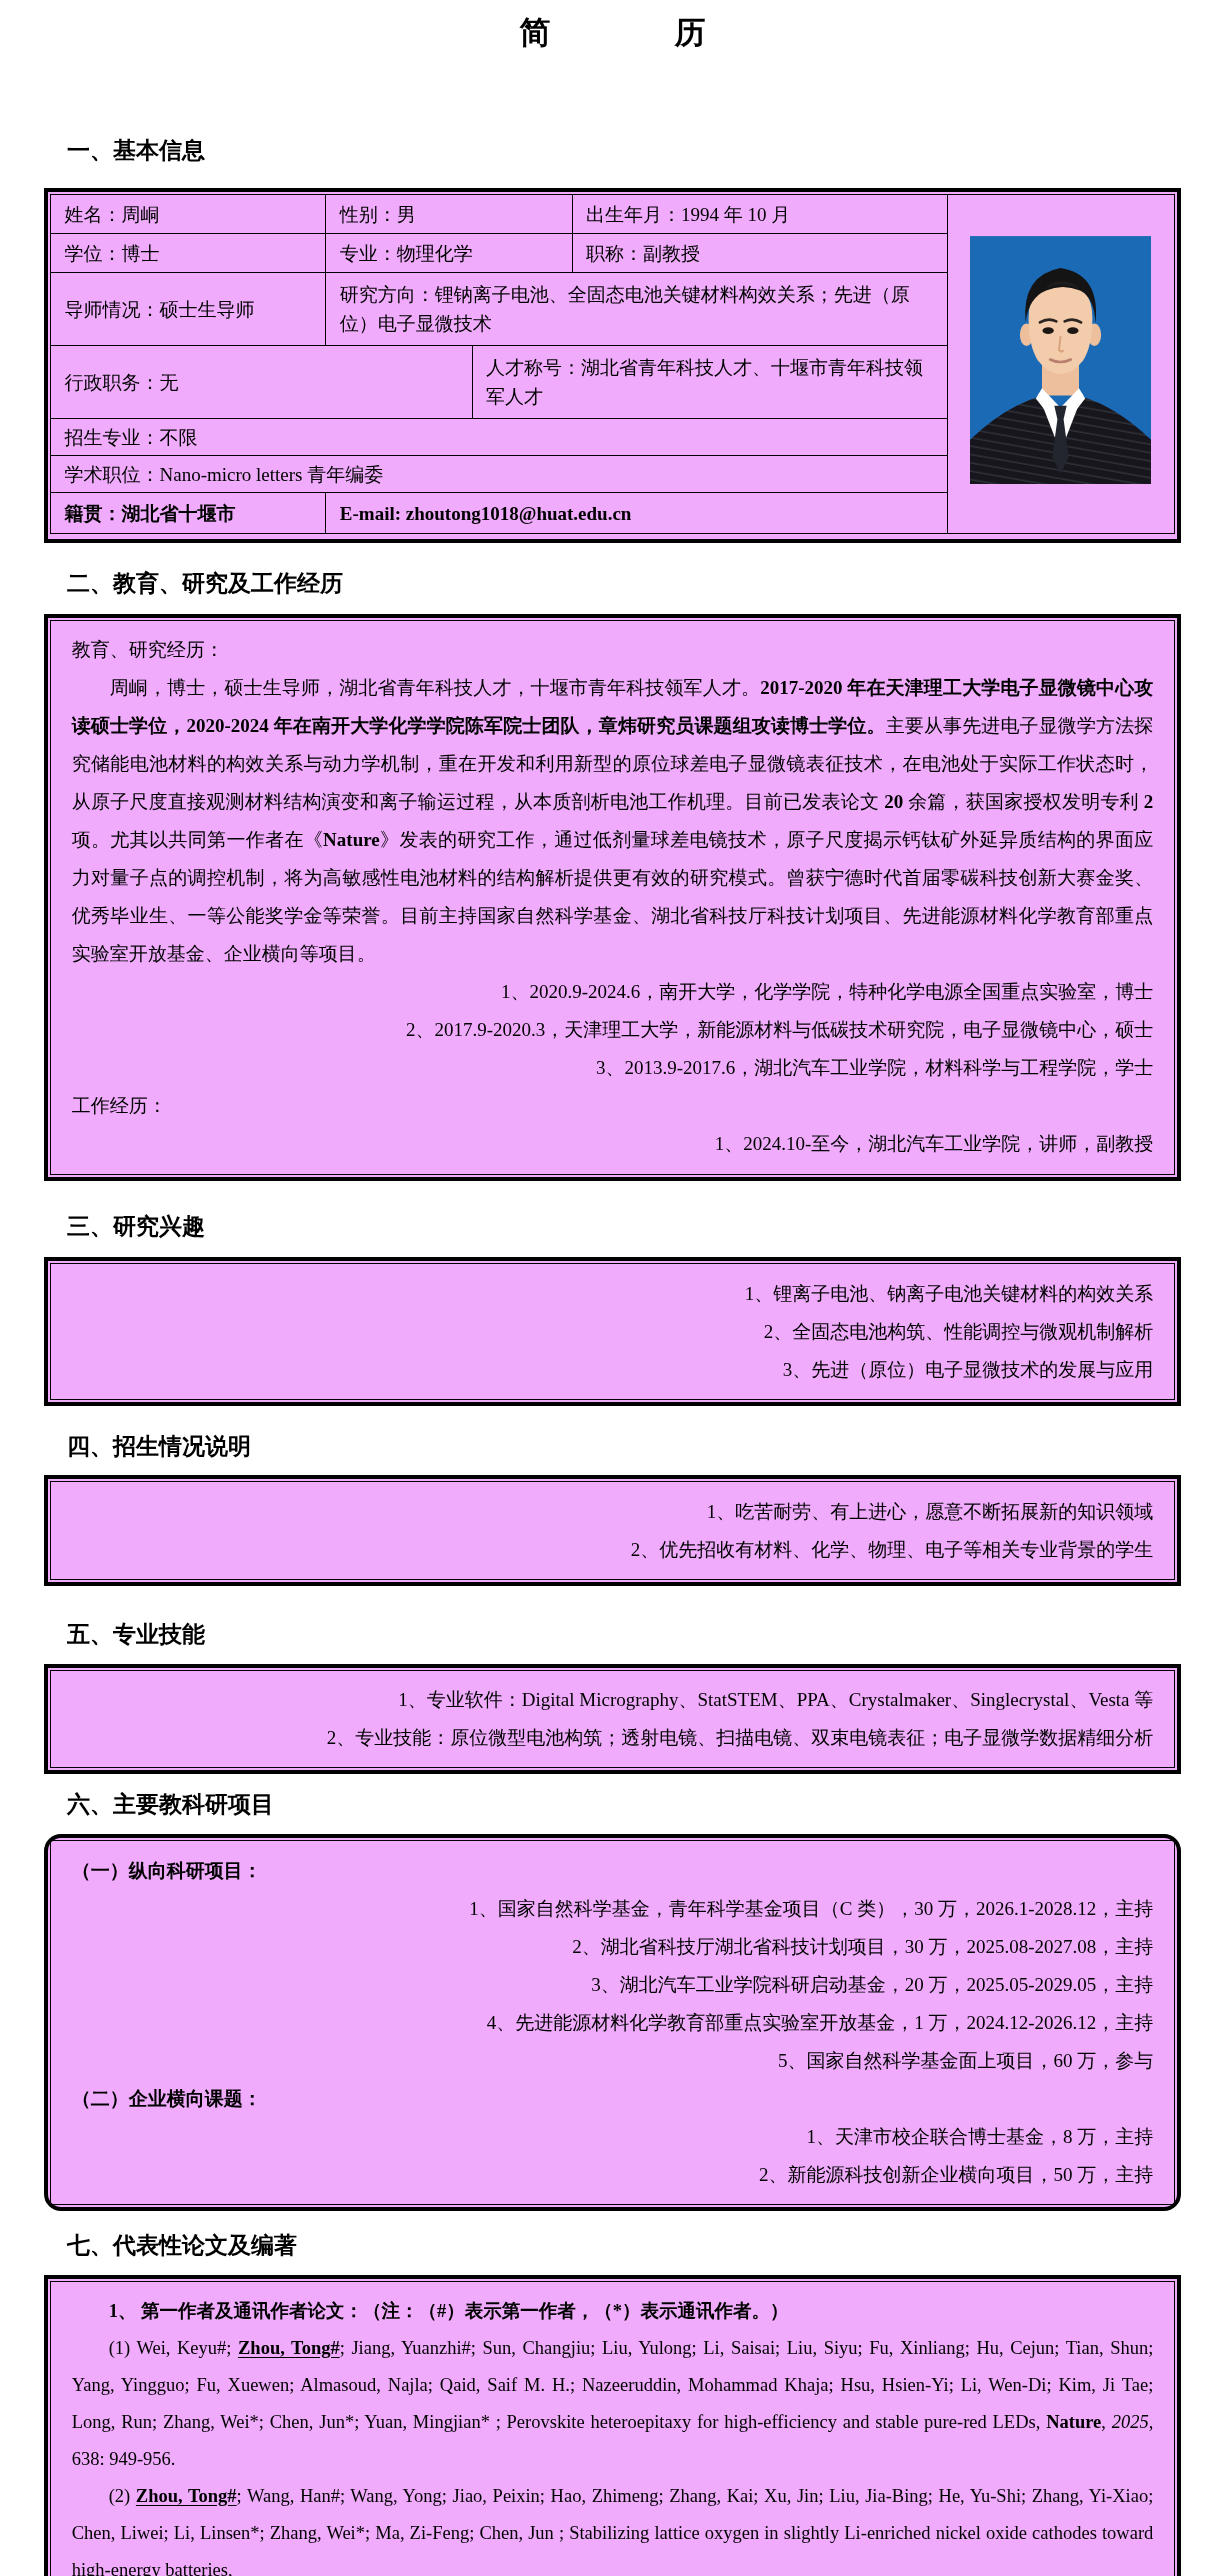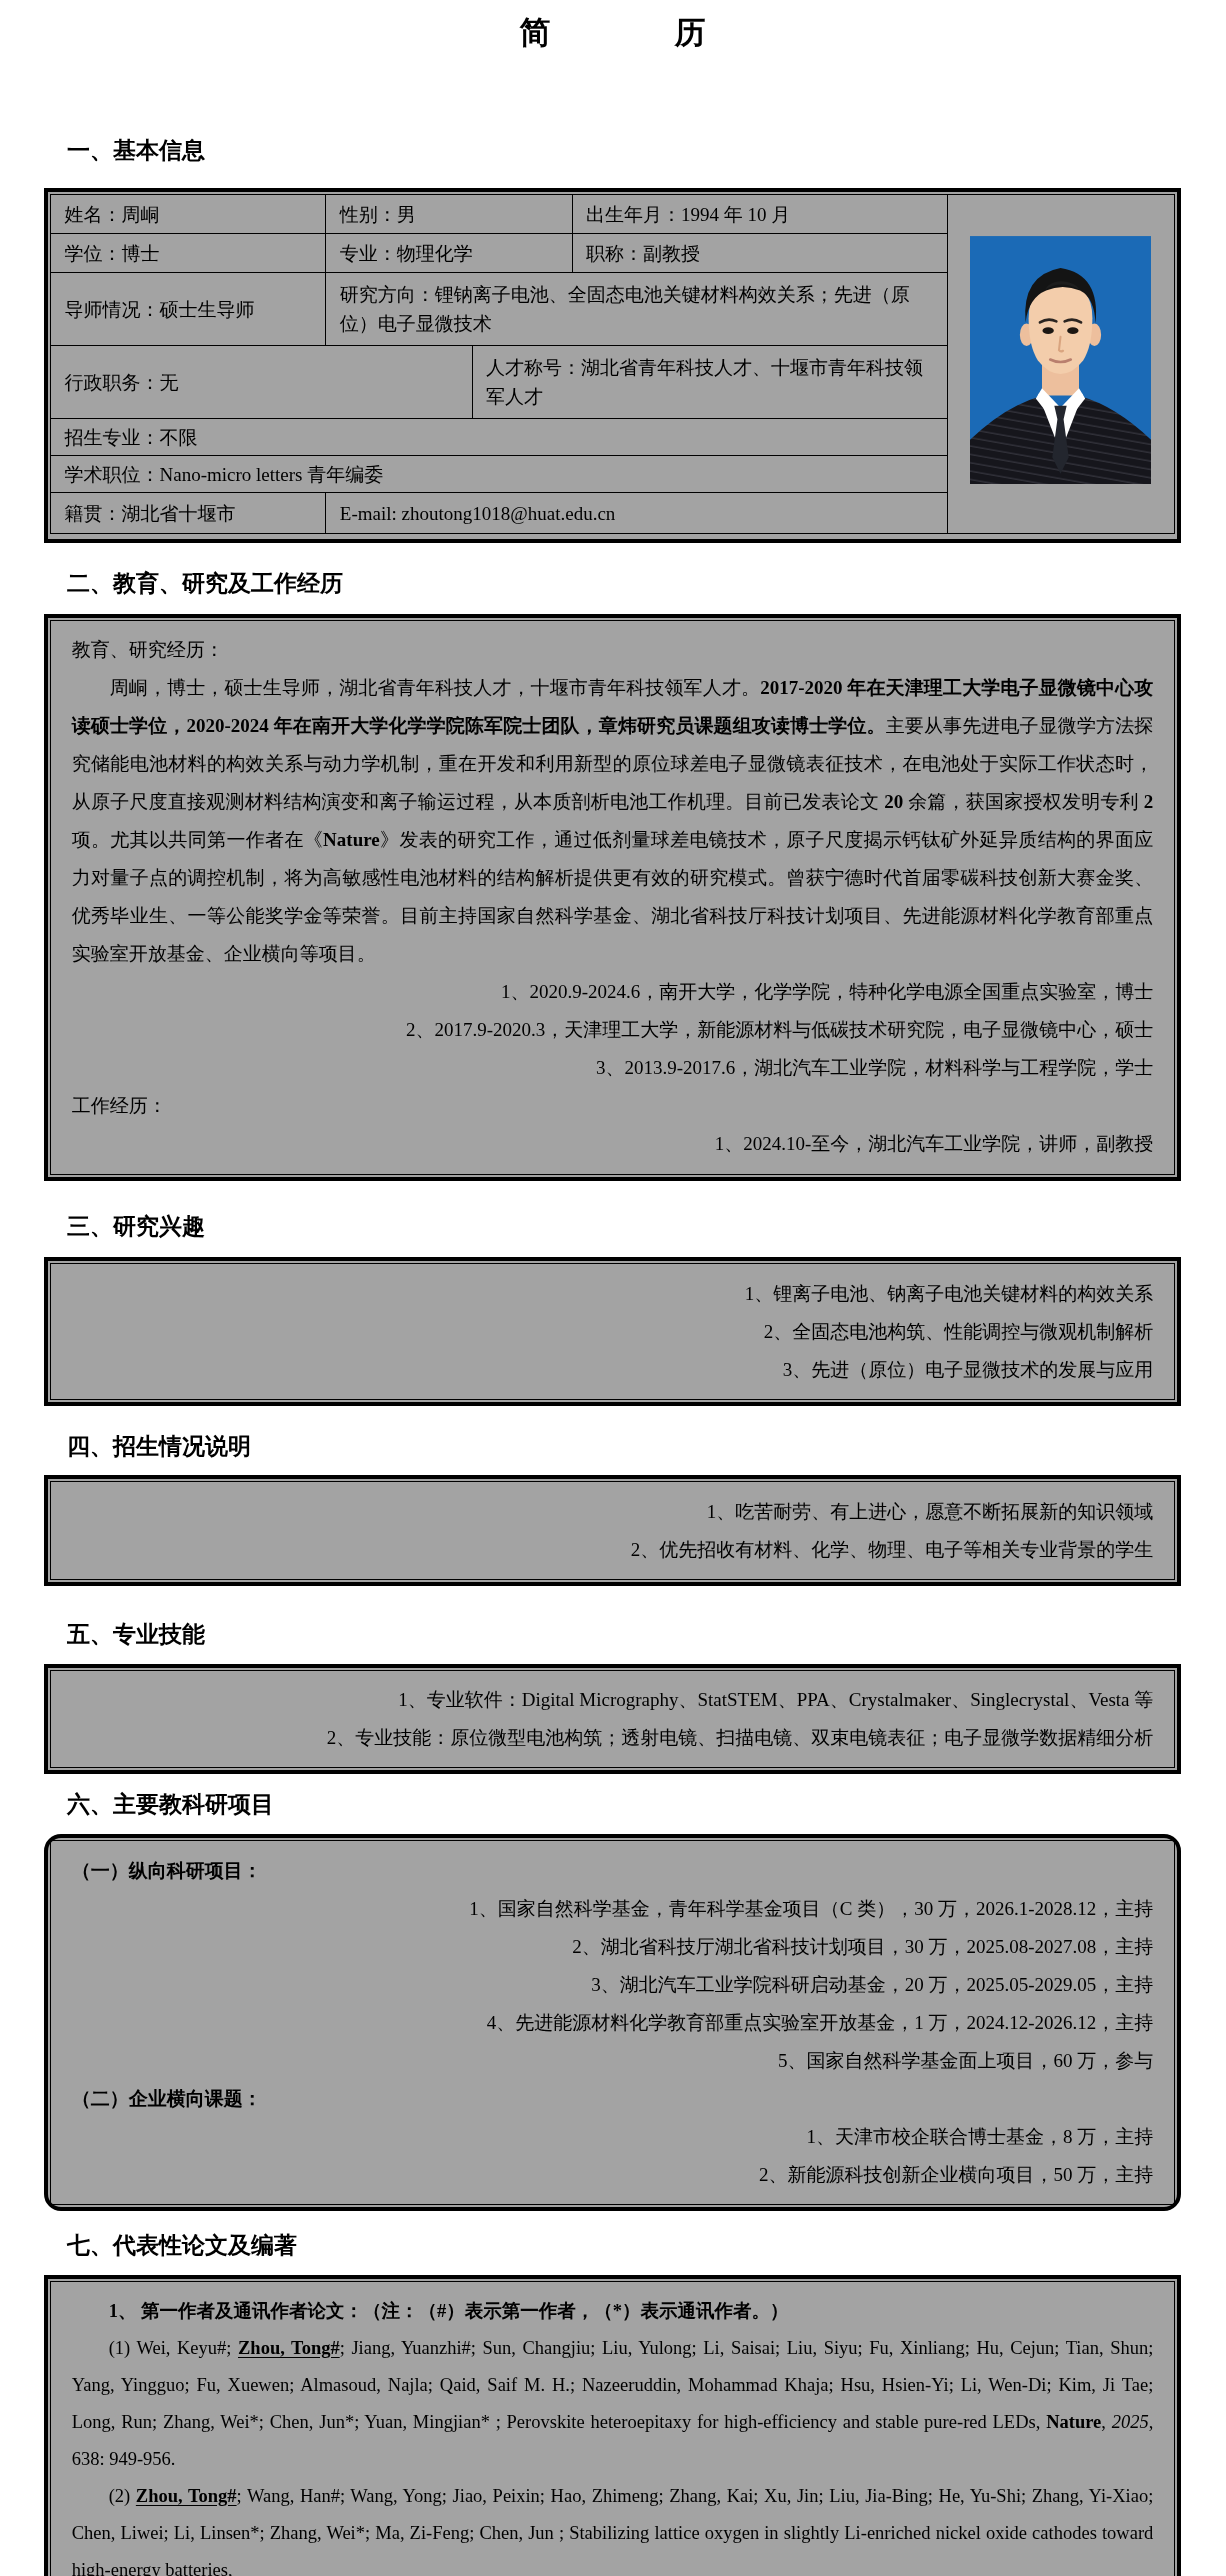--- a/index.html
+++ b/index.html
@@ -37,21 +37,21 @@
   .mt-h3   { margin-top: 31px; }
   .mt-h4   { margin-top: 26px; }
   .mt-h5   { margin-top: 34px; }
   .mt-h6   { margin-top: 15.5px; }
   .mt-h7   { margin-top: 19.6px; }
 
   .panel {
     border: 4.6px solid #000;
     padding: 2.1px;
     box-sizing: border-box;
-    background: #a3a3a3;
+    background: #f0abfc;
   }
   .panel-inner {
     border: 1.5px solid #000;
     padding: 10.3px 20.6px;
     box-sizing: border-box;
   }
   .mt-p    { margin-top: 15.5px; }
   .mt-pt   { margin-top: 23px; }
   .mt-p3   { margin-top: 16.5px; }
   .mt-p45  { margin-top: 14.4px; }
@@ -66,21 +66,21 @@
     border: 1.5px solid #000;
     font-size: 19px;
     line-height: 29px;
     padding: 3.1px 13.4px;
     vertical-align: middle;
     overflow: hidden;
   }
   .r-s  { height: 39px; }
   .r-m  { height: 73px; }
   .r-s2 { height: 37px; }
-  .r-e  { height: 41px; }
+  .r-e  { height: 41px; font-weight: bold; }
   td.photo-cell {
     vertical-align: top;
     text-align: center;
     padding: 25px 5.2px 5.2px 5.2px;
   }
   .rd-cell { line-height: 37px; }
 
   
   .line {
     font-size: 19px;

